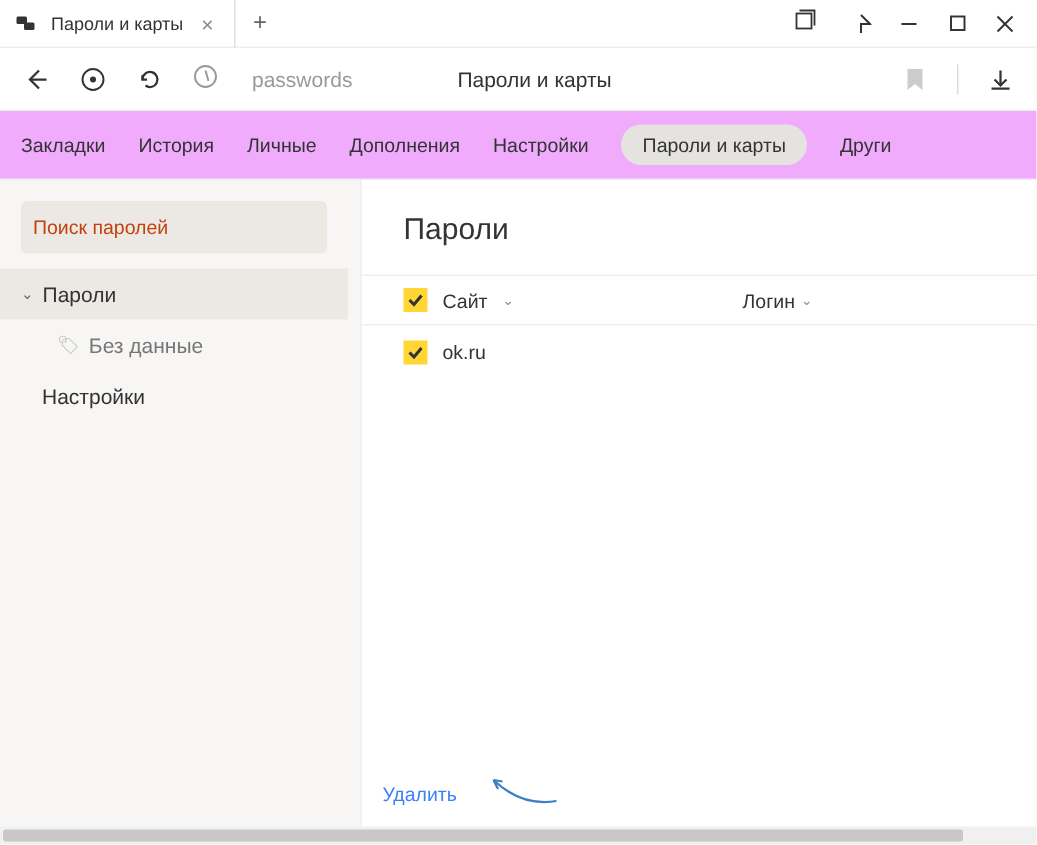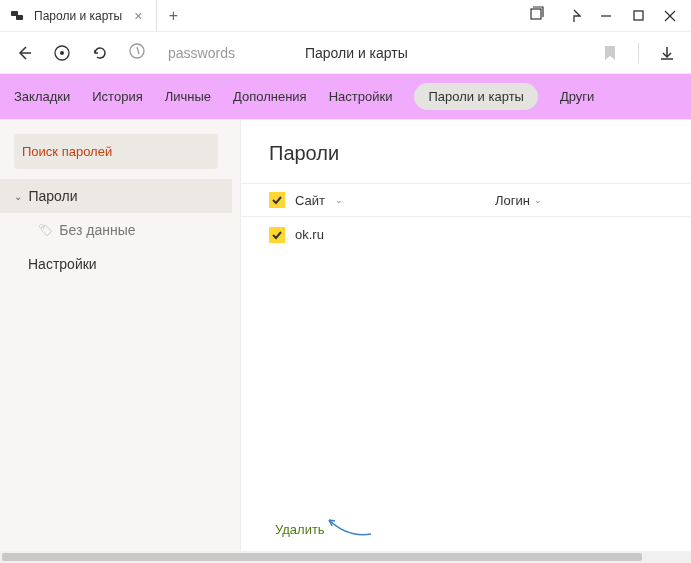--- a/index.html
+++ b/index.html
@@ -44,21 +44,21 @@
 
 .content { flex: 1; background: #fff; margin-left: 8px; position: relative; border-left: 1px solid #eee; }
 .content h1 { font-size: 20px; font-weight: normal; padding: 22px 28px 18px 28px; }
 .table-head { display: flex; align-items: center; padding: 8px 28px; border-top: 1px solid #eee; border-bottom: 1px solid #eee; }
 .table-row { display: flex; align-items: flex-start; padding: 10px 28px; }
 .checkbox { width: 16px; height: 16px; background: #ffd633; border: none; display: flex; align-items: center; justify-content: center; margin-right: 10px; }
 .checkbox svg { width: 12px; height: 12px; }
 .col-site { width: 200px; display: flex; align-items: center; gap: 10px; }
 .col-login { flex: 1; display: flex; align-items: center; gap: 4px; }
 .sort-chev { font-size: 9px; color: #888; }
-.delete-link { position: absolute; bottom: 14px; left: 34px; color: #4d7c0f; font-size: 13px; cursor: pointer; }
+.delete-link { position: absolute; bottom: 14px; left: 14px; color: #3b82f6; font-size: 13px; cursor: pointer; }
 .arrow-annot { position: absolute; bottom: 8px; left: 82px; }
 
 
 .hscroll { position: absolute; bottom: 0; left: 0; right: 0; height: 12px; background: #f0f0f0; }
 .hscroll-thumb { position: absolute; left: 2px; top: 2px; height: 8px; width: 640px; background: #c8c8c8; border-radius: 2px; }
 </style>
 </head>
 <body>
 
 <div class="titlebar">

